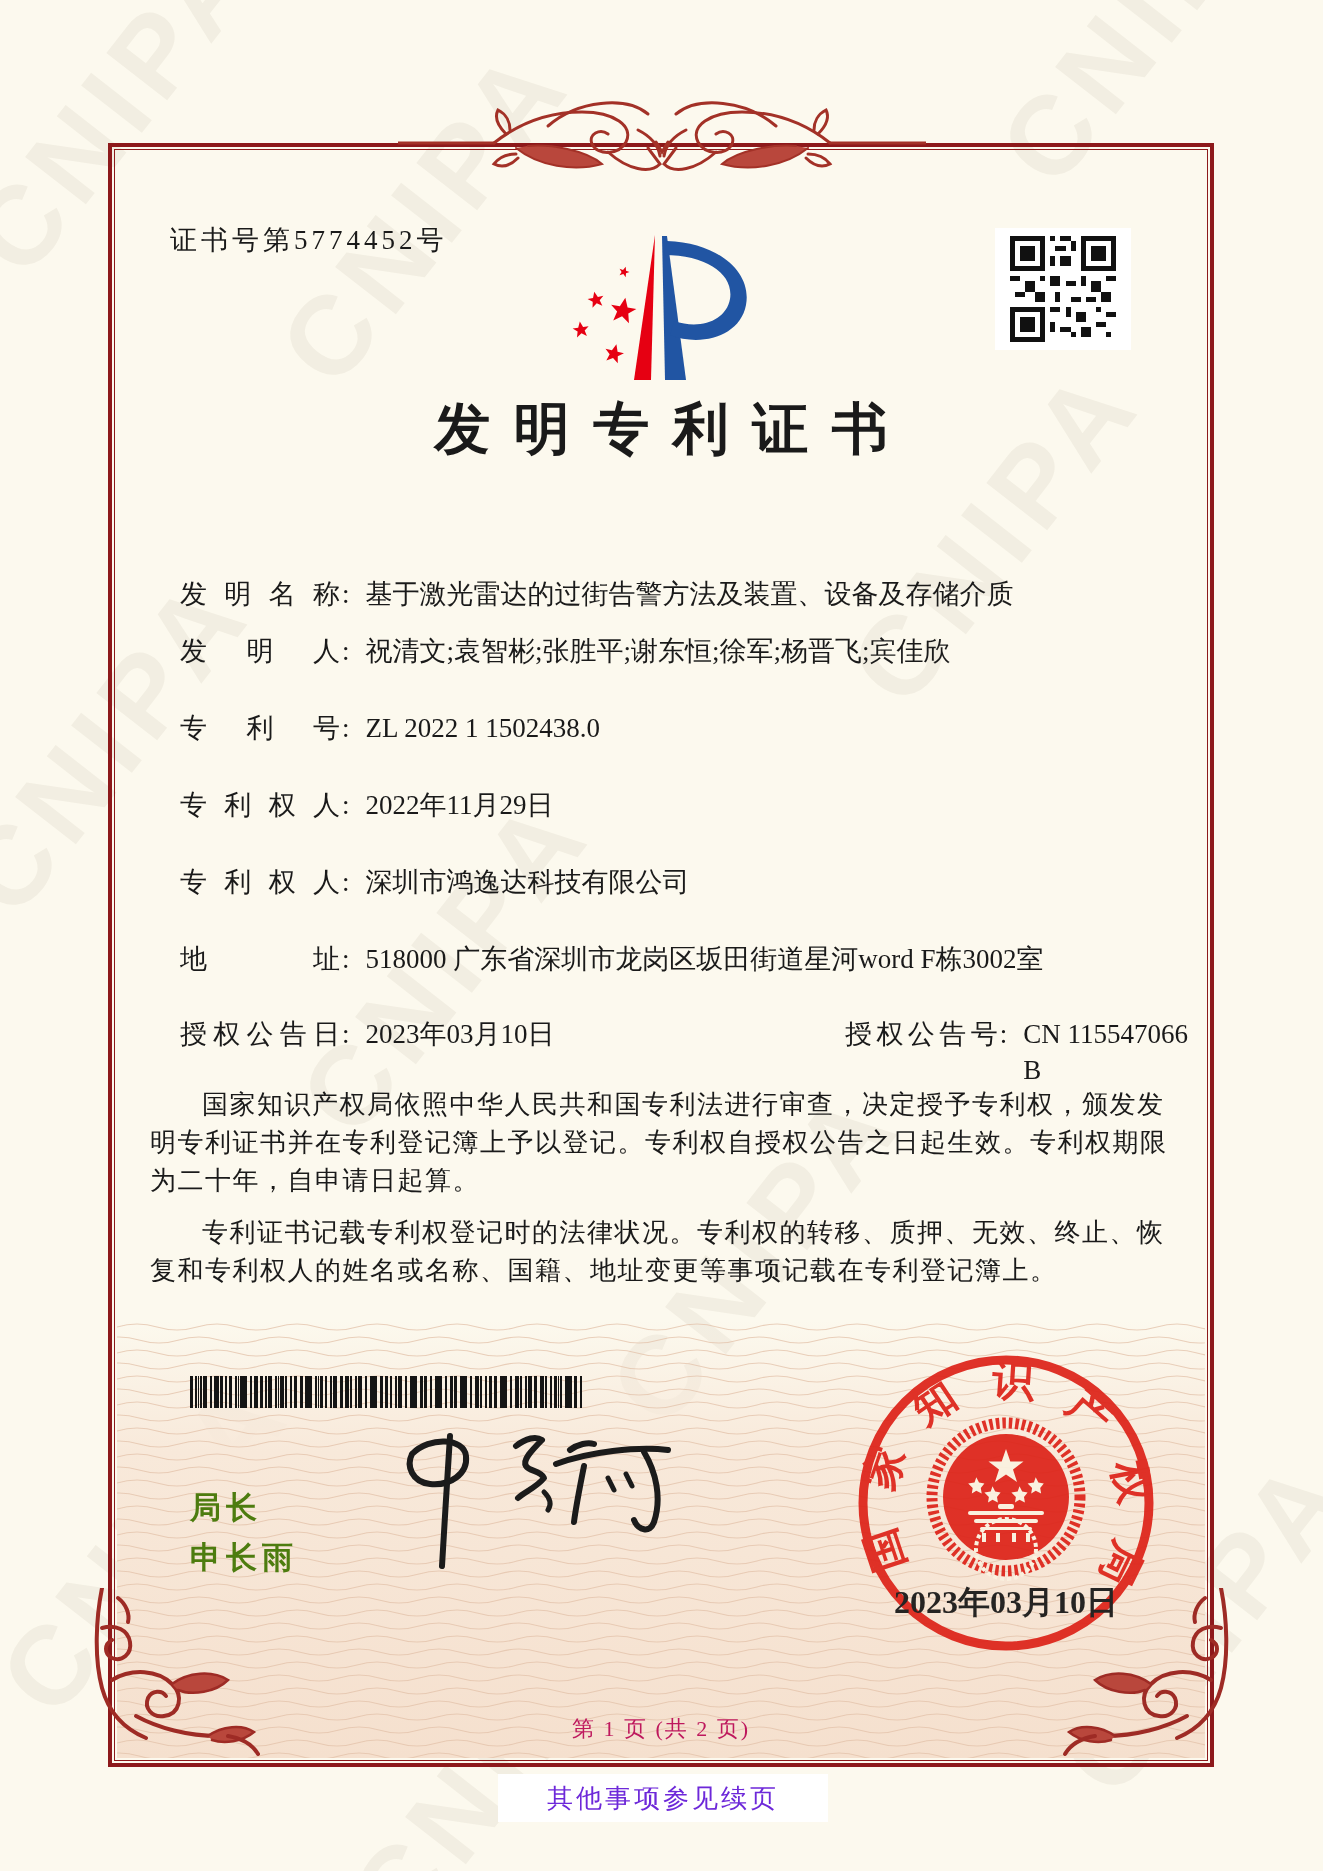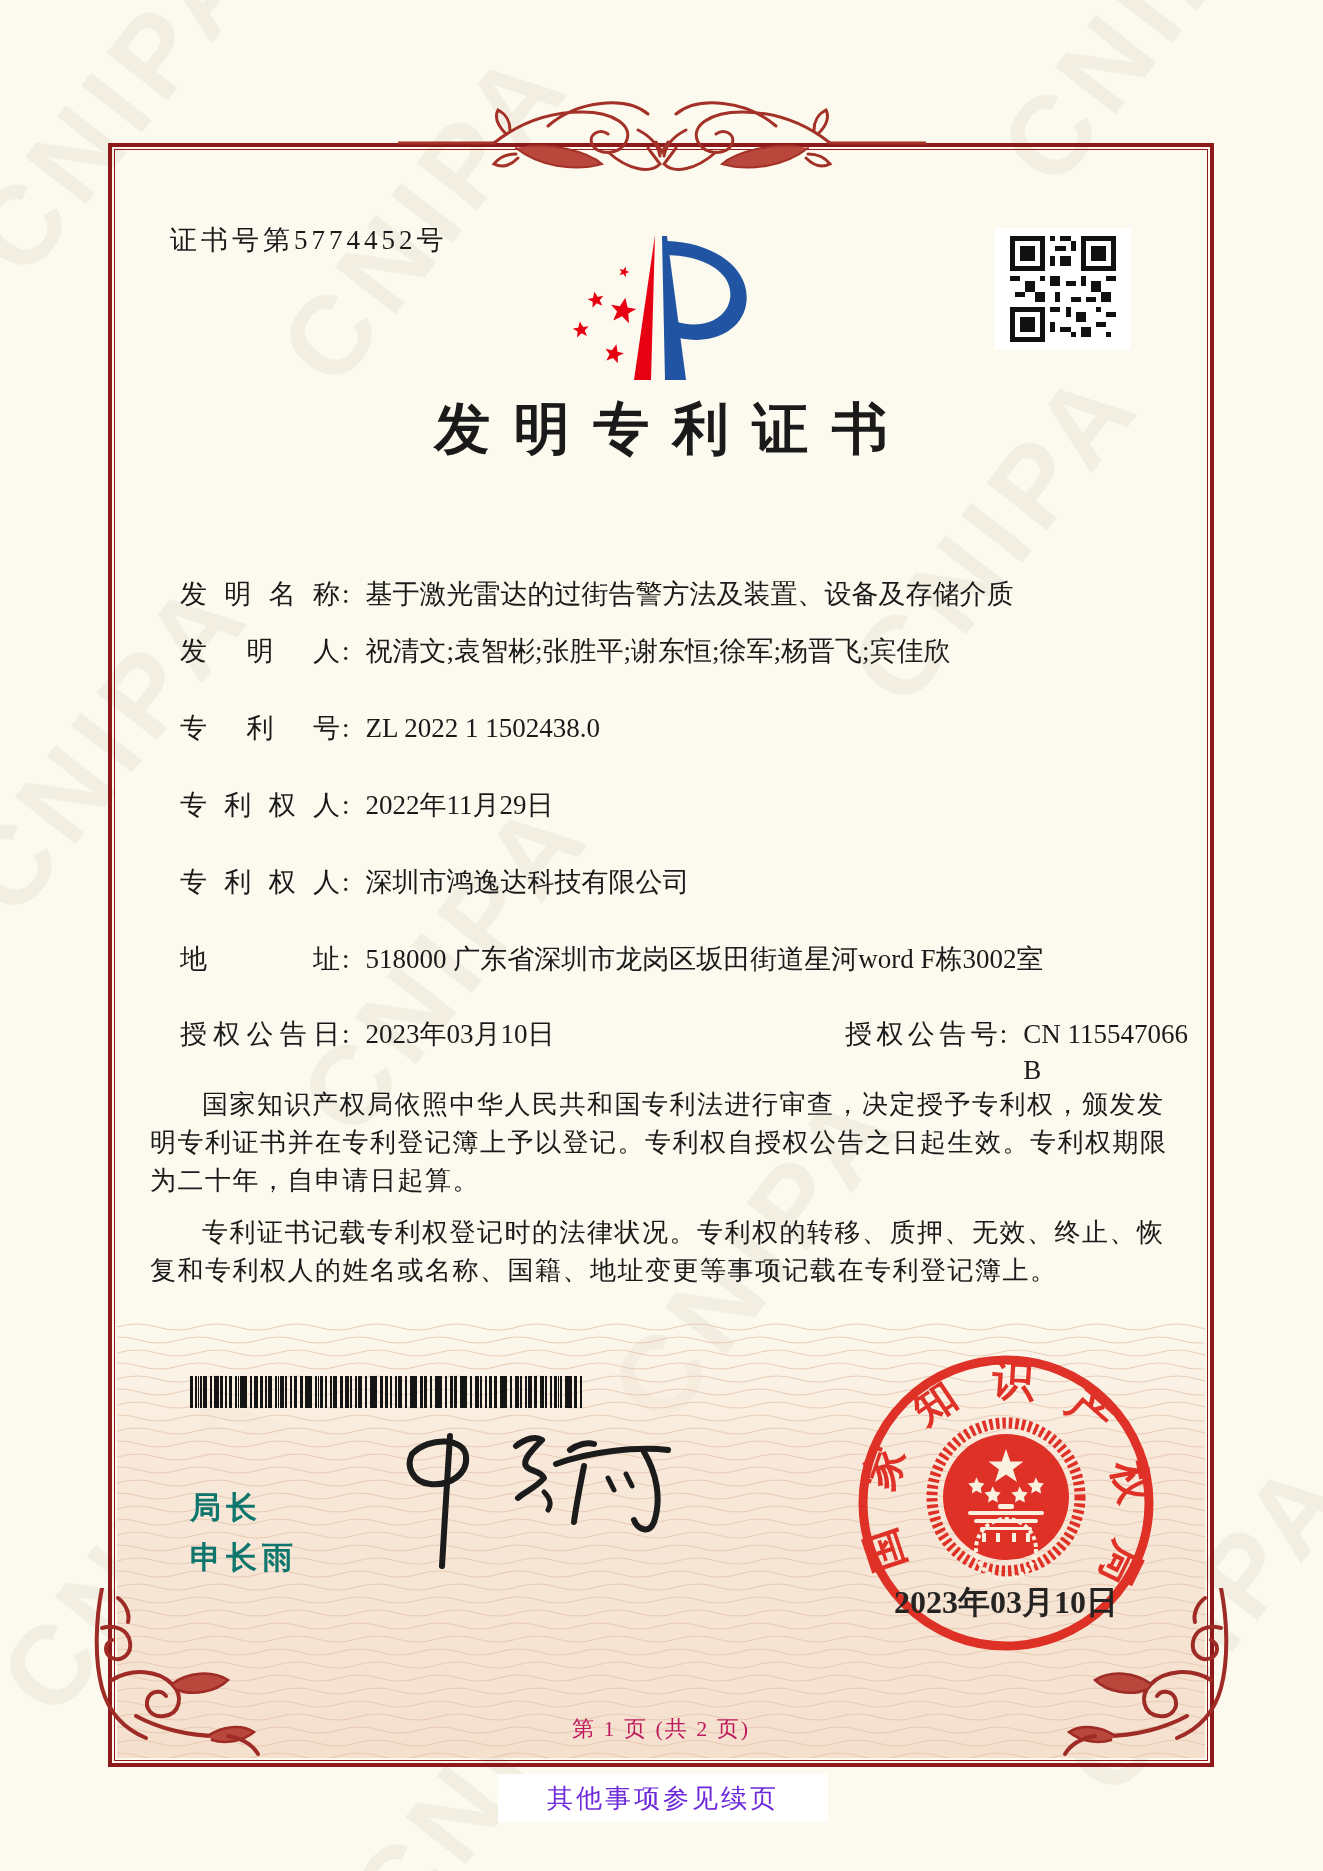--- a/index.html
+++ b/index.html
@@ -37,21 +37,21 @@
          font-size:26px;line-height:38px;letter-spacing:1.5px;}
   .paras p{margin:0 0 14px 0;text-indent:2em;}
   
   .barcode{position:absolute;left:190px;top:1376px;width:392px;height:32px;z-index:3;
     background:
       repeating-linear-gradient(90deg,#141414 0 2px,rgba(0,0,0,0) 2px 5px),
       repeating-linear-gradient(90deg,#141414 0 1px,rgba(0,0,0,0) 1px 8px),
       repeating-linear-gradient(90deg,#141414 0 3px,rgba(0,0,0,0) 3px 13px);}
   .officer{position:absolute;left:190px;z-index:3;
            font-family:"Liberation Sans","DejaVu Sans",sans-serif;
-           font-weight:600;font-size:31px;letter-spacing:5px;color:#0f766e;}
+           font-weight:600;font-size:31px;letter-spacing:5px;color:#4d7c0f;}
   .signature{position:absolute;left:398px;top:1432px;z-index:3;}
   .seal{position:absolute;left:854px;top:1351px;z-index:3;}
   .pagefoot{position:absolute;left:108px;top:1714px;width:1106px;text-align:center;
             font-size:22px;letter-spacing:2px;z-index:3;color:#be185d;}
   .contnote{position:absolute;left:498px;top:1774px;width:330px;height:48px;background:#ffffff;
             display:flex;align-items:center;justify-content:center;z-index:3;
             font-size:26px;letter-spacing:3px;color:#6d28d9;}
   .ornament-top{position:absolute;left:398px;top:86px;z-index:4;}
   .corner{position:absolute;z-index:4;}
 </style>

